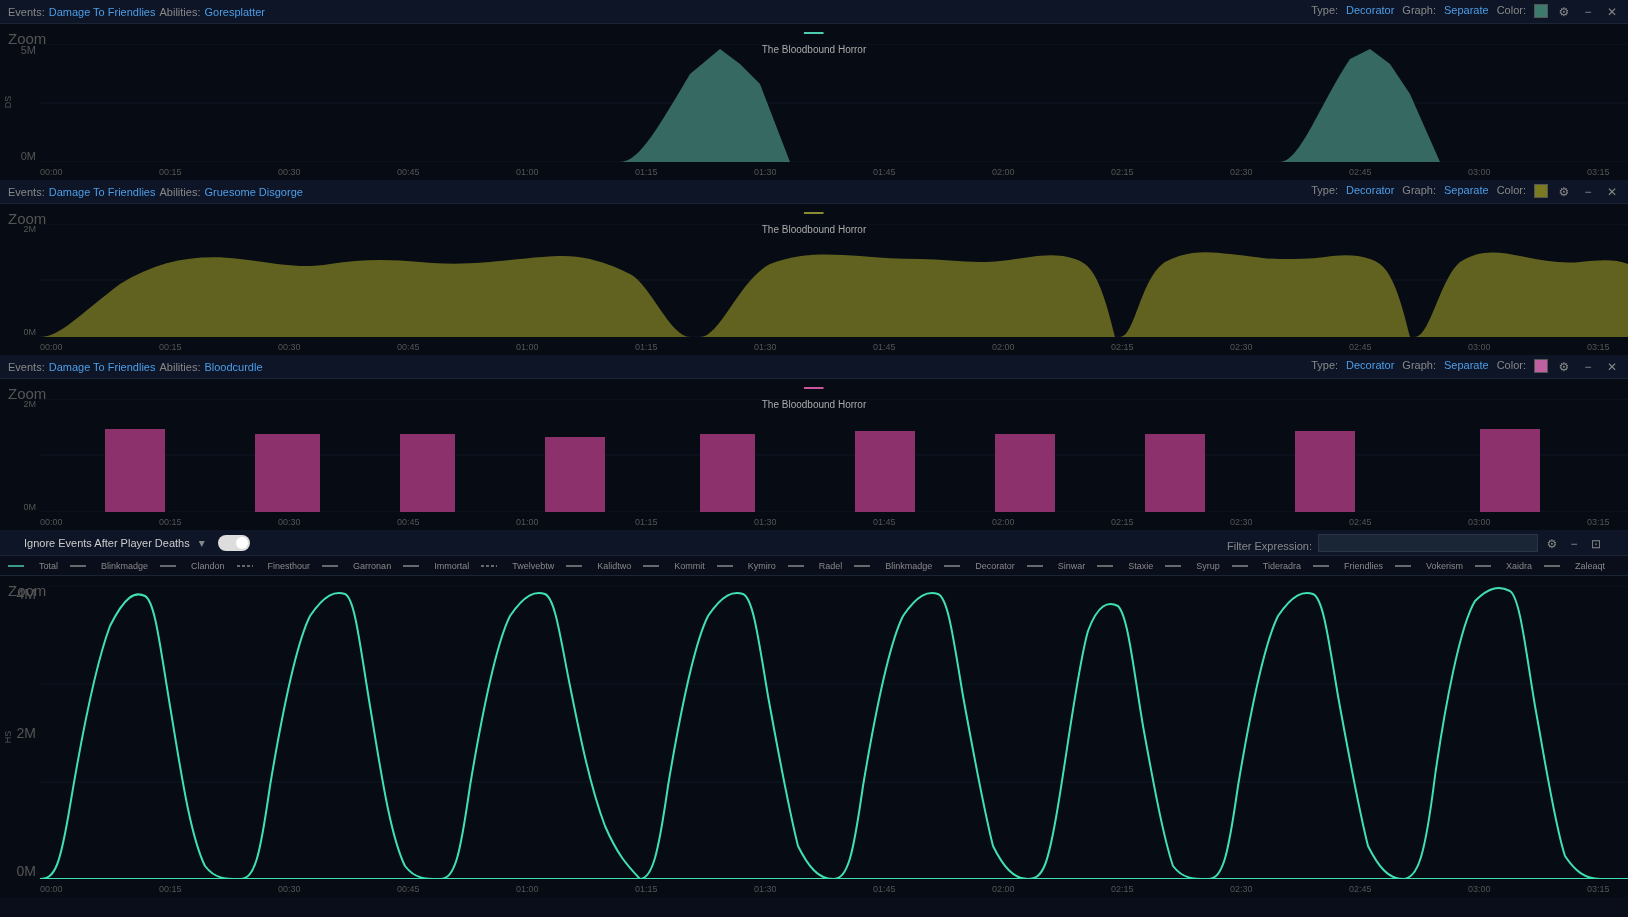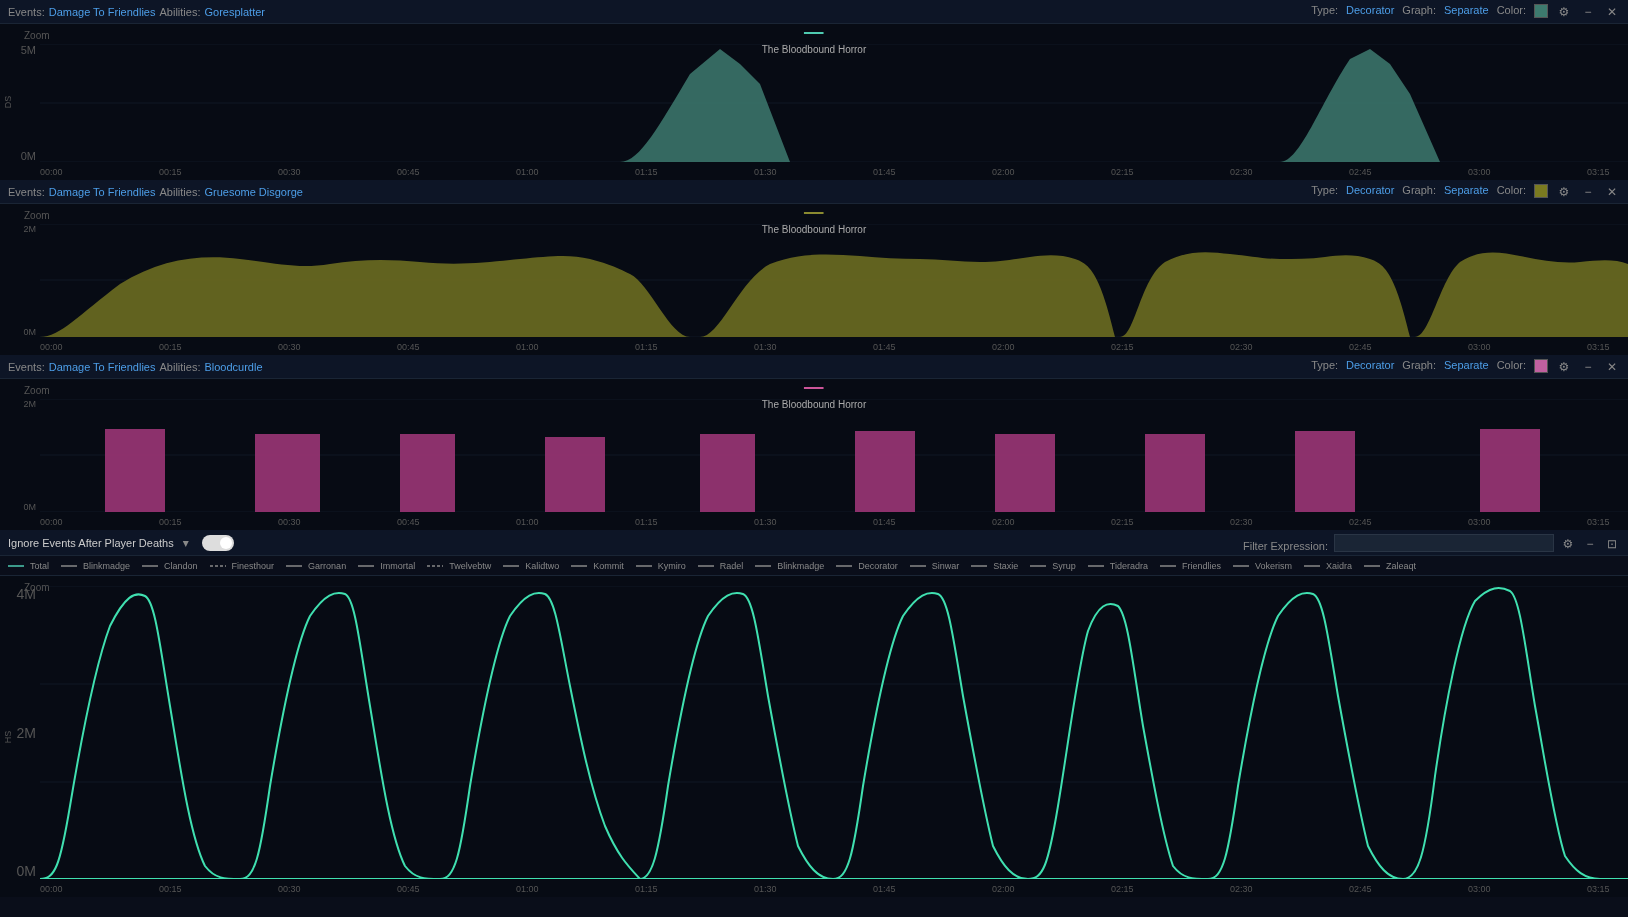--- a/index.html
+++ b/index.html
@@ -88,34 +88,34 @@
       gap: 6px;
       font-size: 10px;
       color: #aaa;
       pointer-events: none;
       flex-direction: column;
     }
 
     .chart-zoom {
       position: absolute;
       top: 6px;
-      left: 24px;
-      font-size: 10px;
+      left: 8px;
+      font-size: 15px;
       color: #555;
     }
 
     
     .bottom-panel {
       background: #070b14;
       flex: 1;
     }
 
     .bottom-panel-header {
       background: #0d1526;
-      padding: 4px 8px;
+      padding: 4px 24px;
       display: flex;
       align-items: center;
       height: 26px;
       border-bottom: 1px solid #1a2535;
     }
 
     .ignore-events-btn {
       display: flex;
       align-items: center;
       gap: 4px;
@@ -175,21 +175,21 @@
       gap: 12px;
       height: 20px;
       border-bottom: 1px solid #1a2535;
       flex-wrap: nowrap;
       overflow: hidden;
     }
 
     .legend-item {
       display: flex;
       align-items: center;
-      gap: 6px;
+      gap: 15px;
       font-size: 9px;
       color: #888;
       white-space: nowrap;
     }
 
     .bottom-chart-area {
       position: relative;
       background: #070b14;
       overflow: hidden;
     }

